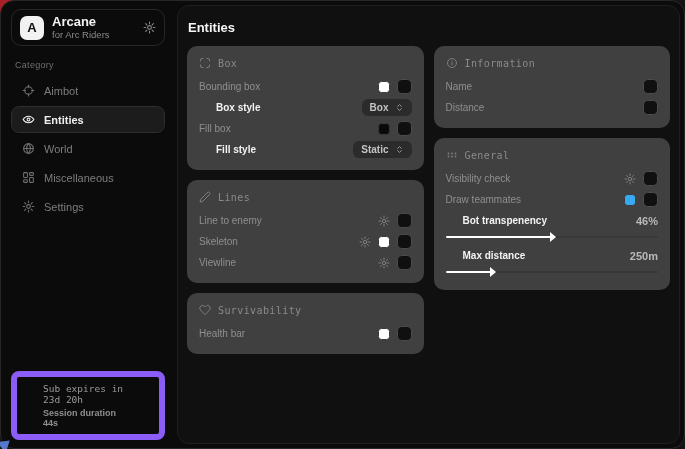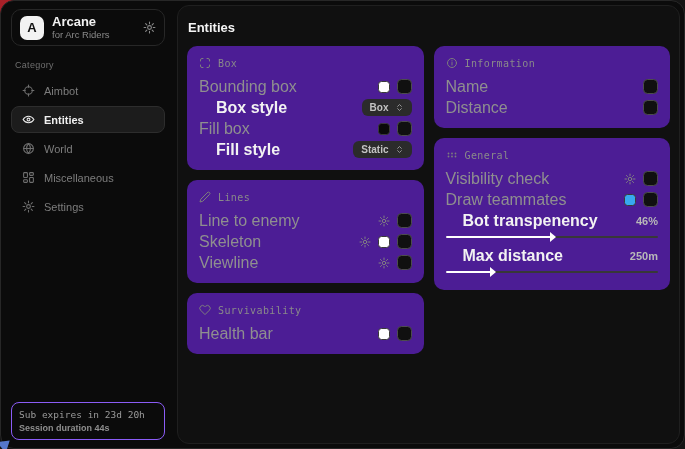--- a/index.html
+++ b/index.html
@@ -19,37 +19,37 @@
   .app-sub { color:#8a8a8a; font-size:9.5px; }
   .app-gear { color:#8a8a8a; display:flex; }
 
   .category { color:#6f6f6f; font-size:9px; margin:14px 0 7px 4px; letter-spacing:.3px; }
 
   .side-item { display:flex; align-items:center; gap:9px; height:27px; padding:0 10px; border-radius:8px; border:1px solid transparent; color:#7d7d7d; font-size:11px; margin-bottom:2px; }
   .side-item .s-ic { display:flex; color:#6f6f6f; }
   .side-item.selected { background:#1c1c1c; border-color:#2d2d2d; color:#f0f0f0; font-weight:600; }
   .side-item.selected .s-ic { color:#e8e8e8; }
 
-  .sub-box { position:absolute; left:10px; right:10px; bottom:8px; border:1px solid #8b5cf6; border-radius:8px; padding:6px 7px; }
+  .sub-box { position:absolute; left:10px; right:10px; bottom:8px; border:6px solid #8b5cf6; border-radius:8px; padding:6px 26px; }
   .sub-line1 { font-family:"DejaVu Sans Mono", monospace; font-size:9.5px; color:#9a9a9a; }
   .sub-line2 { font-size:9px; font-weight:700; color:#8f8f8f; margin-top:3px; }
 
   
   .main { position:absolute; left:176px; top:4px; right:4px; bottom:4px; background:#101010; border:1px solid #1f1f1f; border-radius:12px; overflow:hidden; }
   .page-title { color:#f5f5f5; font-size:13px; font-weight:700; padding:14px 10px 11px 10px; }
   .columns { display:flex; gap:10px; padding:0 9px; align-items:flex-start; }
   .col { width:238px; display:flex; flex-direction:column; gap:10px; }
 
-  .card { background:#4c1d95; border-radius:10px; padding:10px 12px; }
+  .card { background:#404040; border-radius:10px; padding:10px 12px; }
   .card-header { display:flex; align-items:center; gap:7px; height:14px; margin-bottom:6px; color:#8a8a8a; }
   .card-title { font-family:"DejaVu Sans Mono", monospace; font-size:10px; letter-spacing:.4px; }
   .h-ic { display:flex; color:#7d7d7d; }
 
   .row { display:flex; align-items:center; justify-content:space-between; height:21px; }
-  .row-label { font-size:16px; color:#8f8f8f; }
+  .row-label { font-size:10px; color:#8f8f8f; }
   .row-label.em { color:#f2f2f2; font-weight:700;padding-left:17px; }
   .controls { display:flex; align-items:center; gap:7px; }
 
   .checkbox { width:15px; height:15px; border:1.5px solid #4d4d4d; border-radius:4.5px; background:#101010; }
   .swatch { width:12px; height:12px; border-radius:3.5px; border:1px solid #3a3a3a; }
   .gear-btn { display:flex; color:#828282; }
 
   .dropdown { display:flex; align-items:center; gap:6px; background:#2b2b2b; border-radius:6px; padding:3px 8px; color:#c2c2c2; font-size:10px; font-weight:600; }
   .dropdown .dd-ic { display:flex; color:#9a9a9a; }
 

